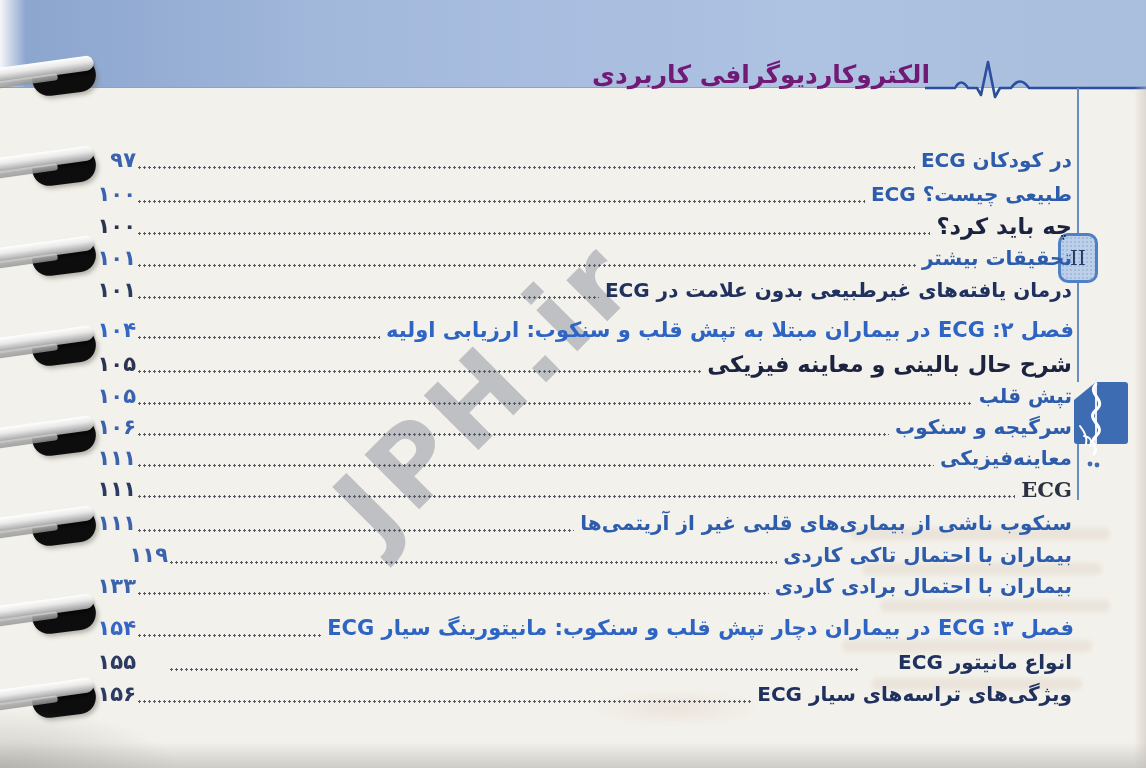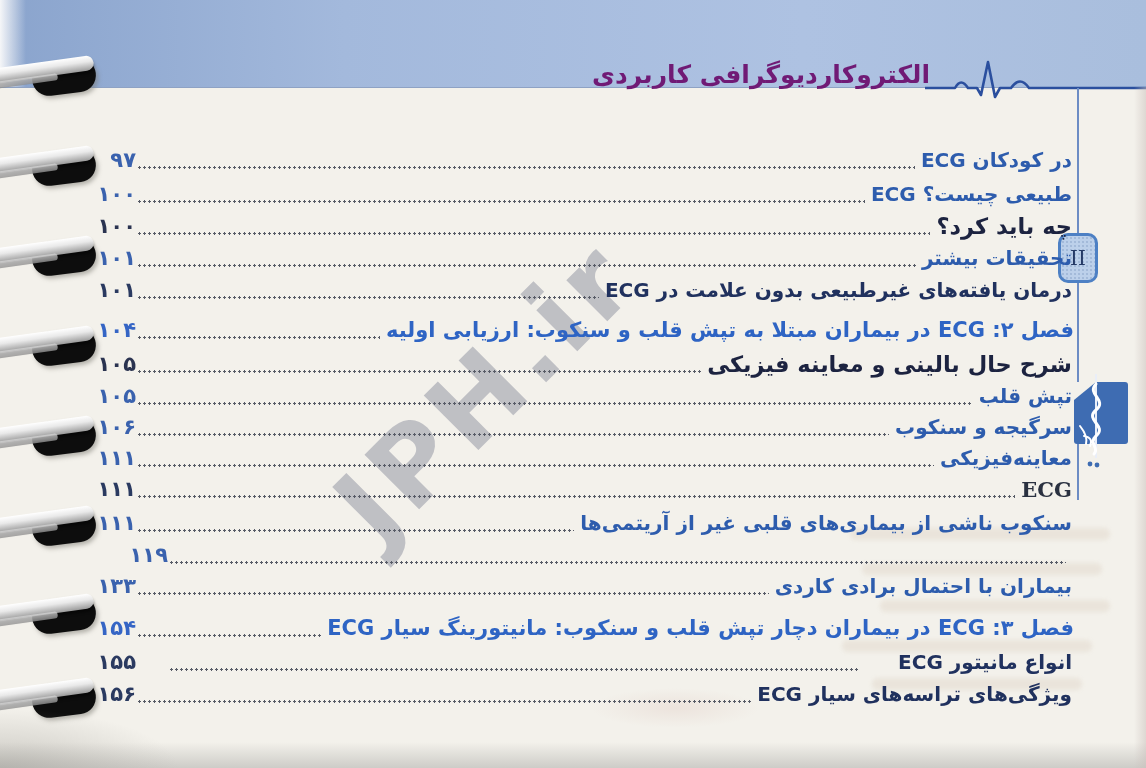--- a/index.html
+++ b/index.html
@@ -217,20 +217,21 @@
     <span class="t" dir="ltr">ECG</span>
   </div>
     <div class="toc-row v-blue" style="top: 507px;">
     <span class="num">۱۱۱</span>
     <span class="leader"></span>
     <span class="t" dir="rtl">سنکوب ناشی از بیماری‌های قلبی غیر از آریتمی‌ها</span>
   </div>
     <div class="toc-row v-blue" style="top: 539px; margin-left: 32px;">
     <span class="num">۱۱۹</span>
     <span class="leader"></span>
+    <span class="t" dir="rtl">بیماران با احتمال تاکی کاردی</span>
   </div>
     <div class="toc-row v-blue" style="top: 570px;">
     <span class="num">۱۳۳</span>
     <span class="leader"></span>
     <span class="t" dir="rtl">بیماران با احتمال برادی کاردی</span>
   </div>
     <div class="toc-row v-chapter" style="top: 612px;">
     <span class="num">۱۵۴</span>
     <span class="leader"></span>
     <span class="t" dir="rtl">فصل ۳: ECG در بیماران دچار تپش قلب و سنکوب: مانیتورینگ سیار ECG</span>

